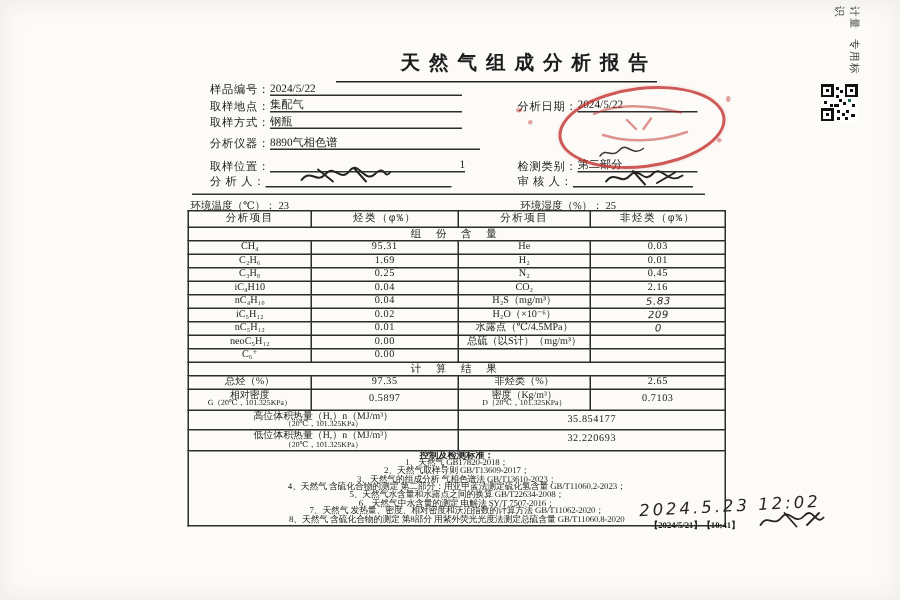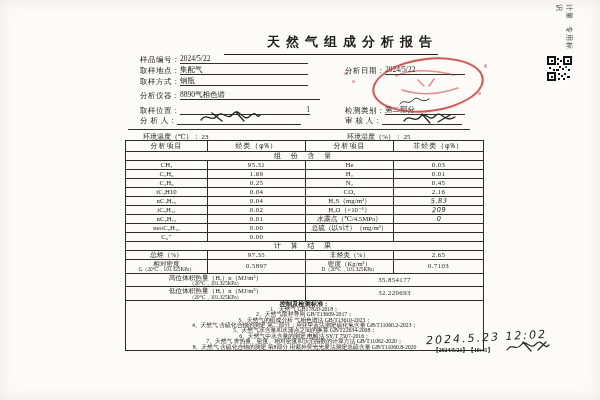--- a/index.html
+++ b/index.html
@@ -101,21 +101,21 @@
   <div class="abs stamp"></div>
   <svg class="abs" style="left:388px;top:66px" width="80" height="34" viewBox="0 0 80 34">
     <path d="M8,10 C20,4 40,3 66,9 M14,24 C30,29 50,29 70,22 M30,14 l6,6 M46,13 l-5,7" stroke="rgba(190,42,38,.5)" stroke-width="1.6" fill="none" stroke-linecap="round"></path>
   </svg>
   <div class="abs speck" style="left:344px;top:72px;width:4px;height:3px"></div>
   <div class="abs speck" style="left:352px;top:80px;width:3px;height:3px"></div>
   <div class="abs speck" style="left:484px;top:64px;width:3px;height:4px"></div>
   <div class="abs speck" style="left:478px;top:92px;width:3px;height:3px"></div>
 
   <div class="abs rule"></div>
-  <div class="abs env" style="left:143px;top:132px">
+  <div class="abs env" style="left:127px;top:132px">
     <span>环境温度（℃）：</span>&nbsp;<span>23</span>
   </div>
   <div class="abs env" style="left:347px;top:132px">
     <span>环境湿度（%）：</span>&nbsp;<span>25</span>
   </div>
 
   <table class="t">
     <colgroup>
         <col style="width:82px">
         <col style="width:98px">

